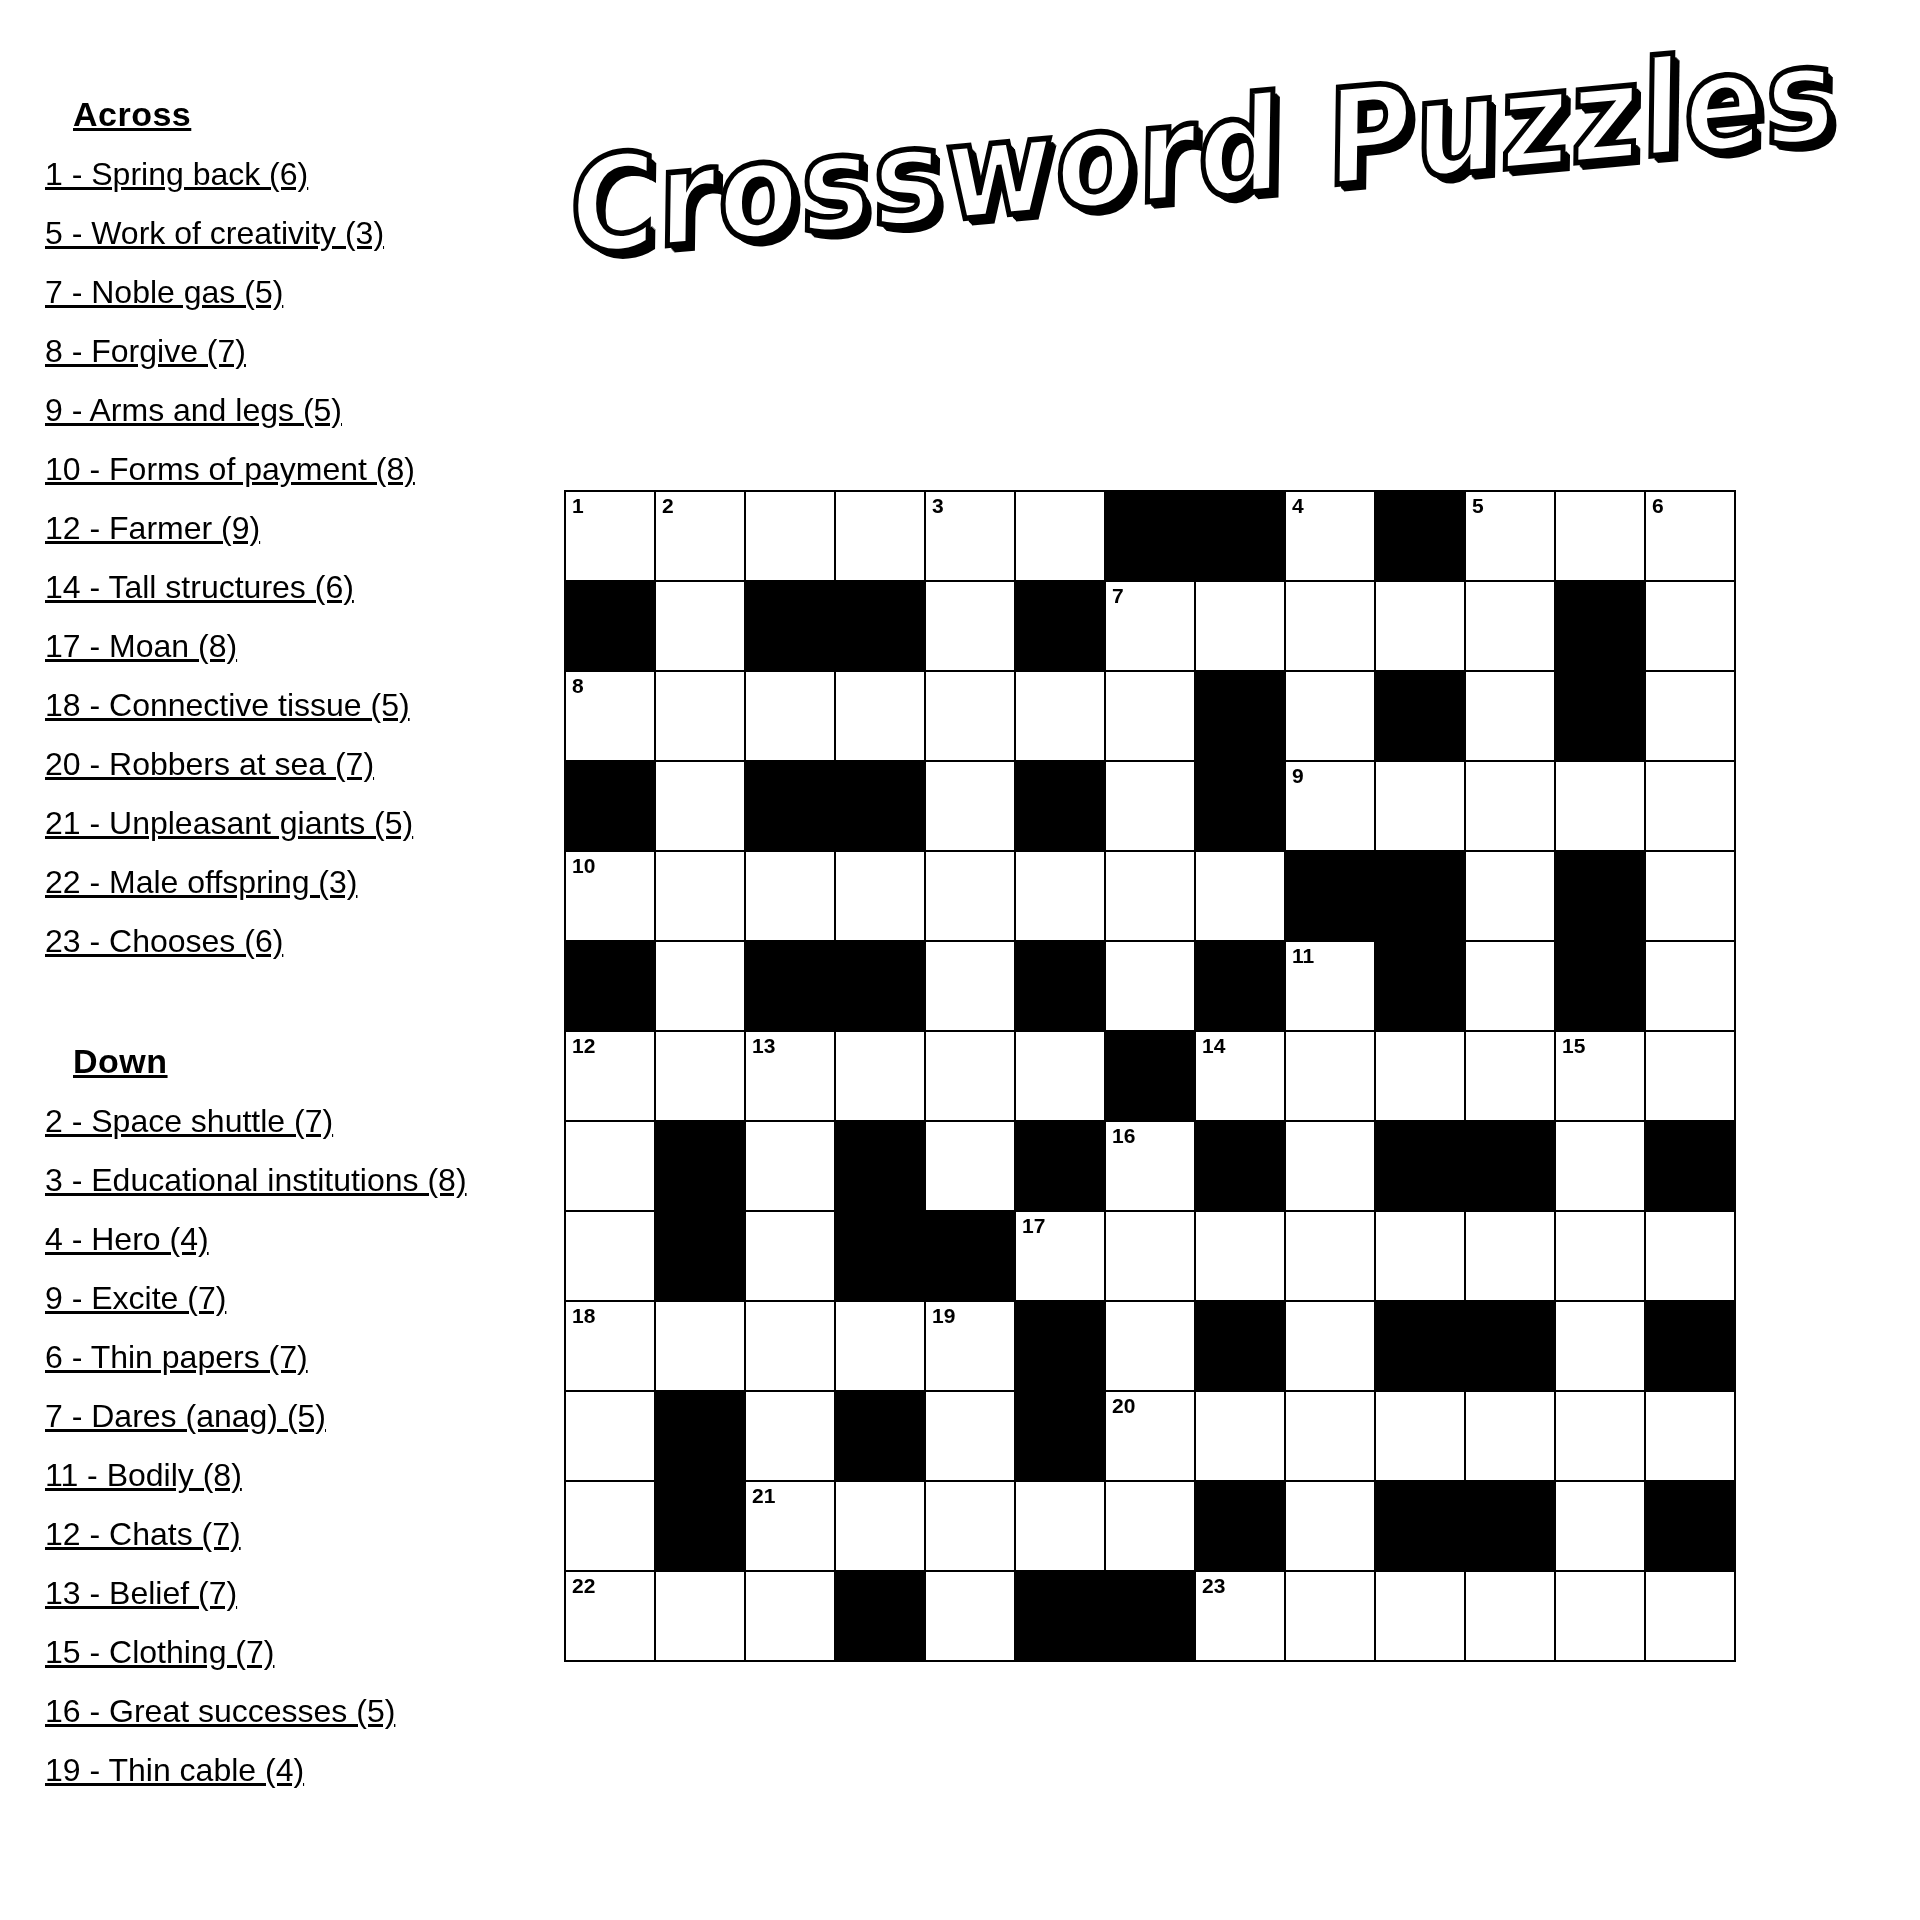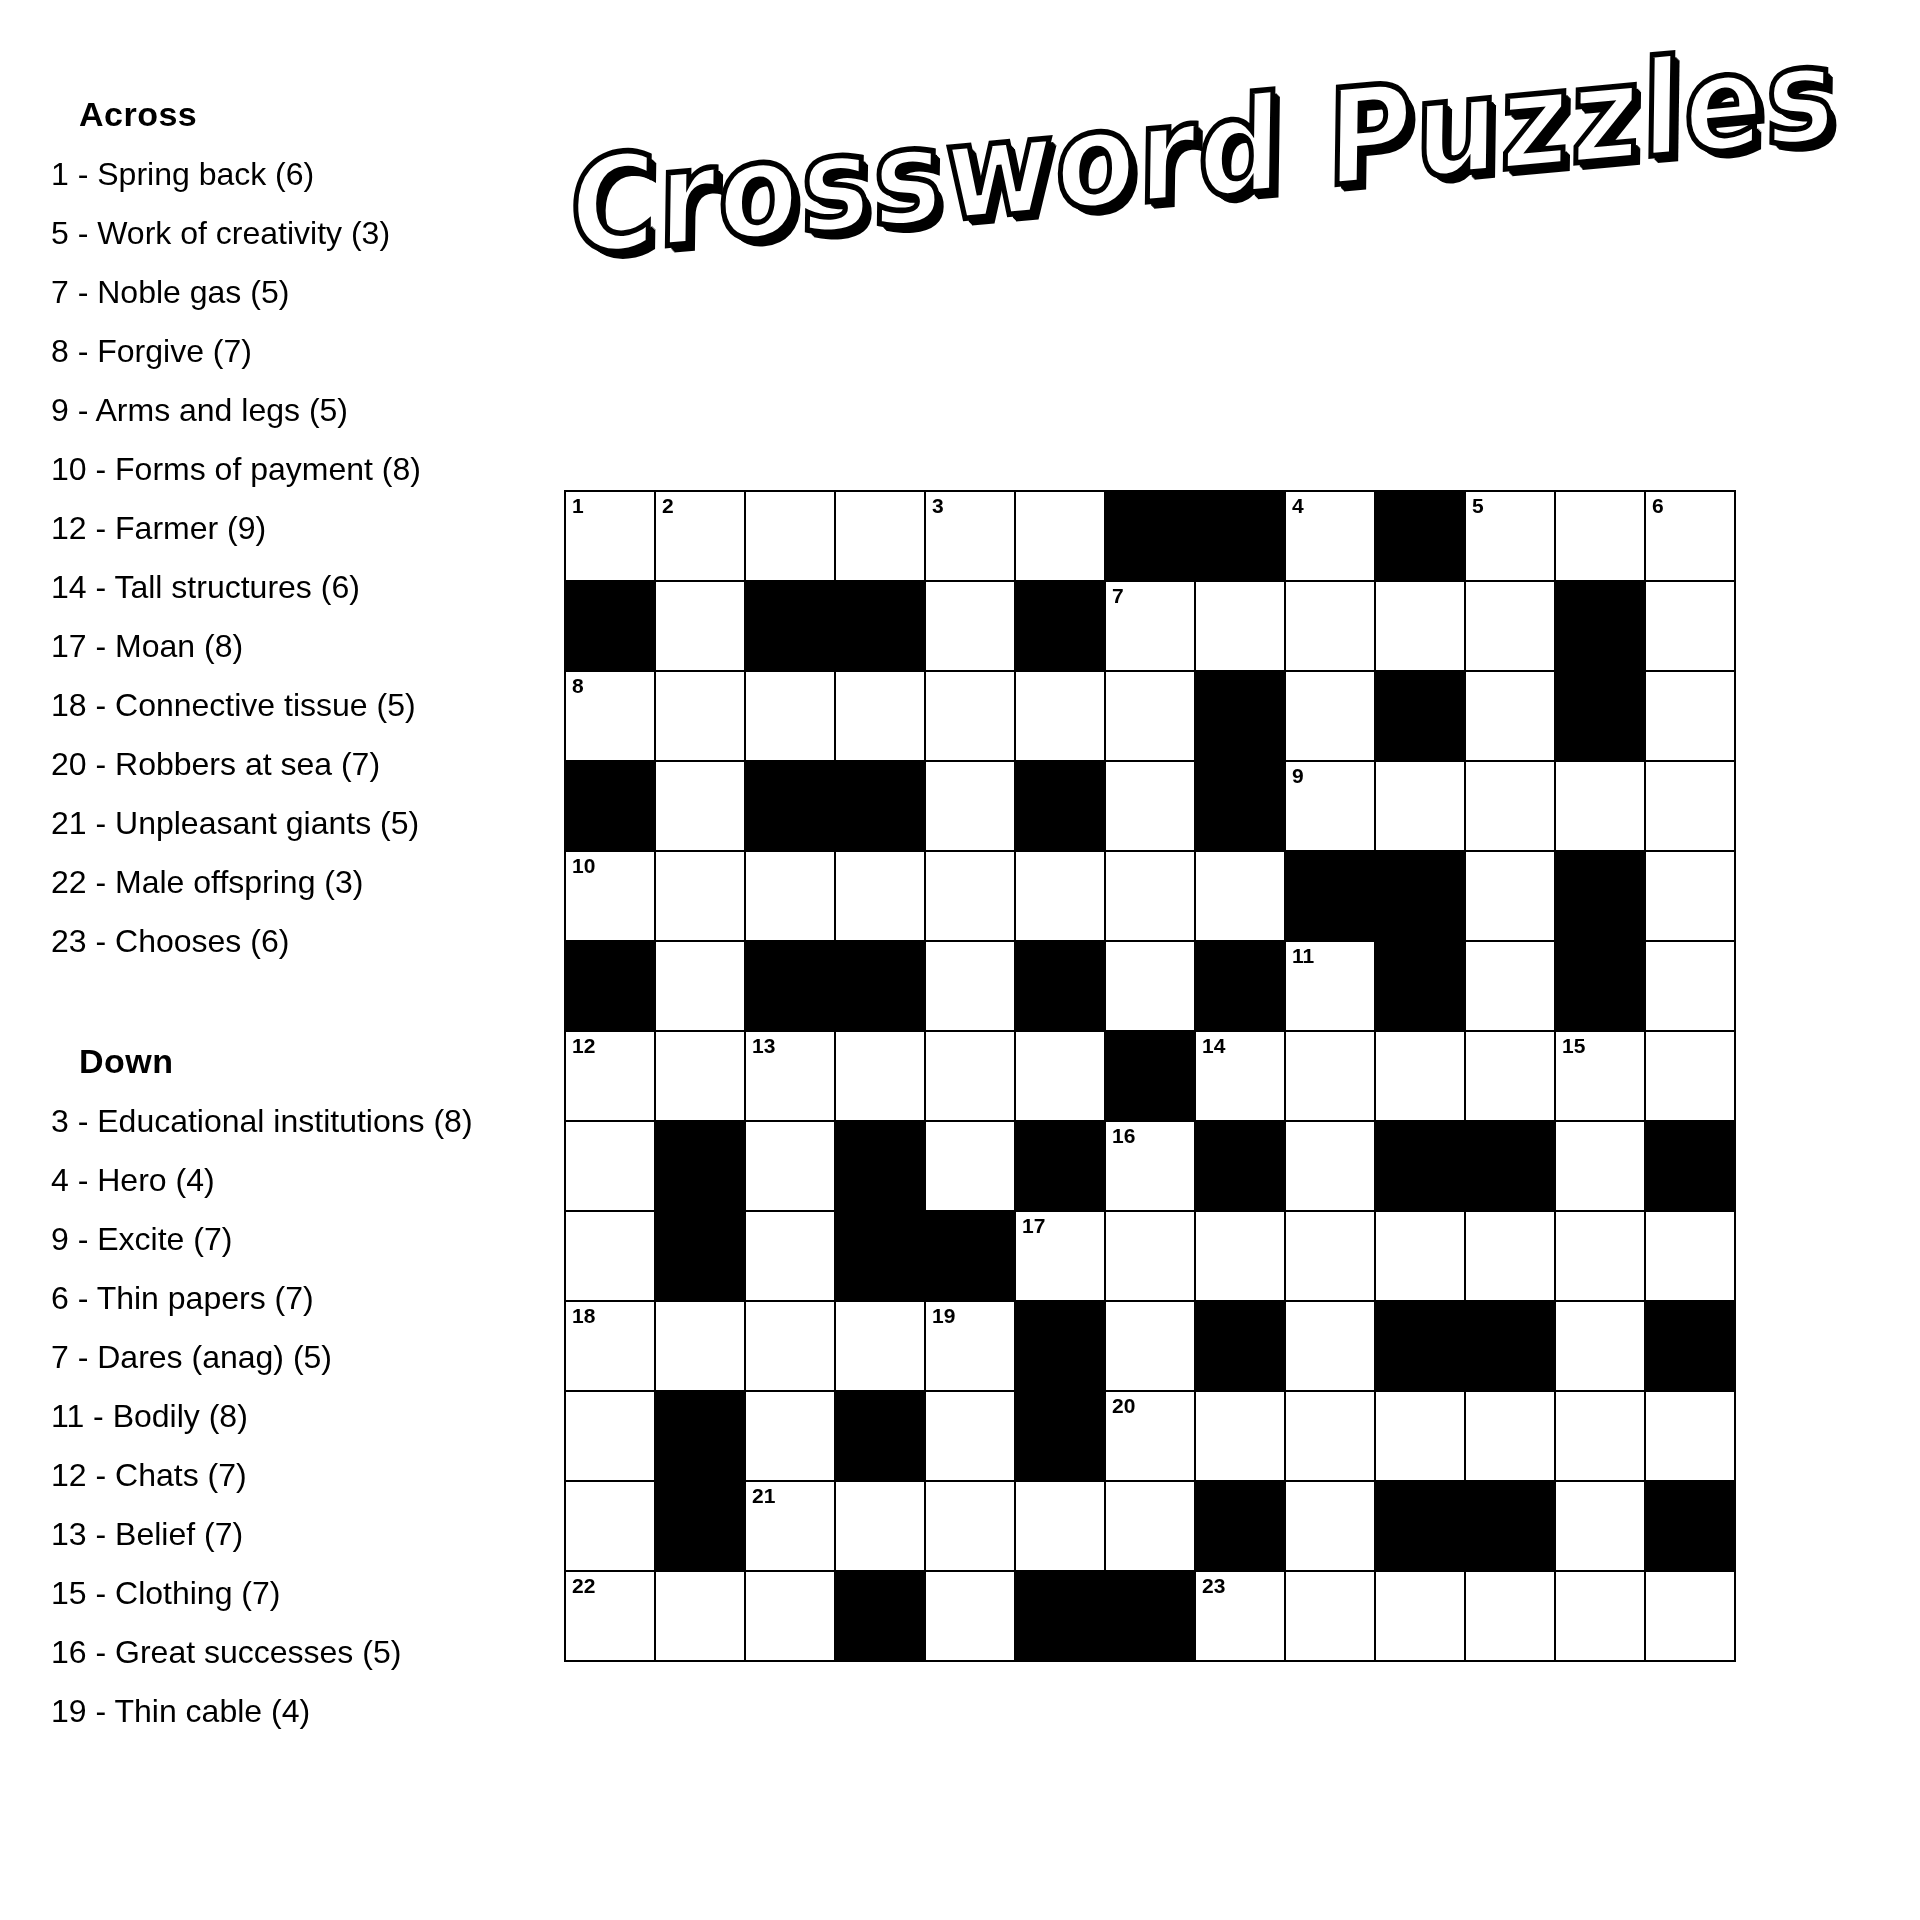--- a/index.html
+++ b/index.html
@@ -12,23 +12,24 @@
     height: 1920px;
     font-family: "Liberation Sans", sans-serif;
     color: #000000;
     position: relative;
     overflow: hidden;
   }
 
   
   .clues-column {
     position: absolute;
-    left: 51px;
+    left: 45px;
     top: 95px;
     width: 500px;
+    text-decoration: underline;
   }
   .clues-heading {
     font-size: 34px;
     font-weight: bold;
     margin-left: 28px;
     margin-bottom: 24px;
     letter-spacing: 0.5px;
   }
   .clue-list {
     list-style: none;
@@ -123,20 +124,21 @@
       <li class="clue-item">18 - Connective tissue (5)</li>
       <li class="clue-item">20 - Robbers at sea (7)</li>
       <li class="clue-item">21 - Unpleasant giants (5)</li>
       <li class="clue-item">22 - Male offspring (3)</li>
       <li class="clue-item">23 - Chooses (6)</li>
     </ul>
 
   <div class="down-block">
     <div class="clues-heading">Down</div>
     <ul class="clue-list" id="down-list">
+        <li class="clue-item">2 - Space shuttle (7)</li>
         <li class="clue-item">3 - Educational institutions (8)</li>
         <li class="clue-item">4 - Hero (4)</li>
         <li class="clue-item">9 - Excite (7)</li>
         <li class="clue-item">6 - Thin papers (7)</li>
         <li class="clue-item">7 - Dares (anag) (5)</li>
         <li class="clue-item">11 - Bodily (8)</li>
         <li class="clue-item">12 - Chats (7)</li>
         <li class="clue-item">13 - Belief (7)</li>
         <li class="clue-item">15 - Clothing (7)</li>
         <li class="clue-item">16 - Great successes (5)</li>

